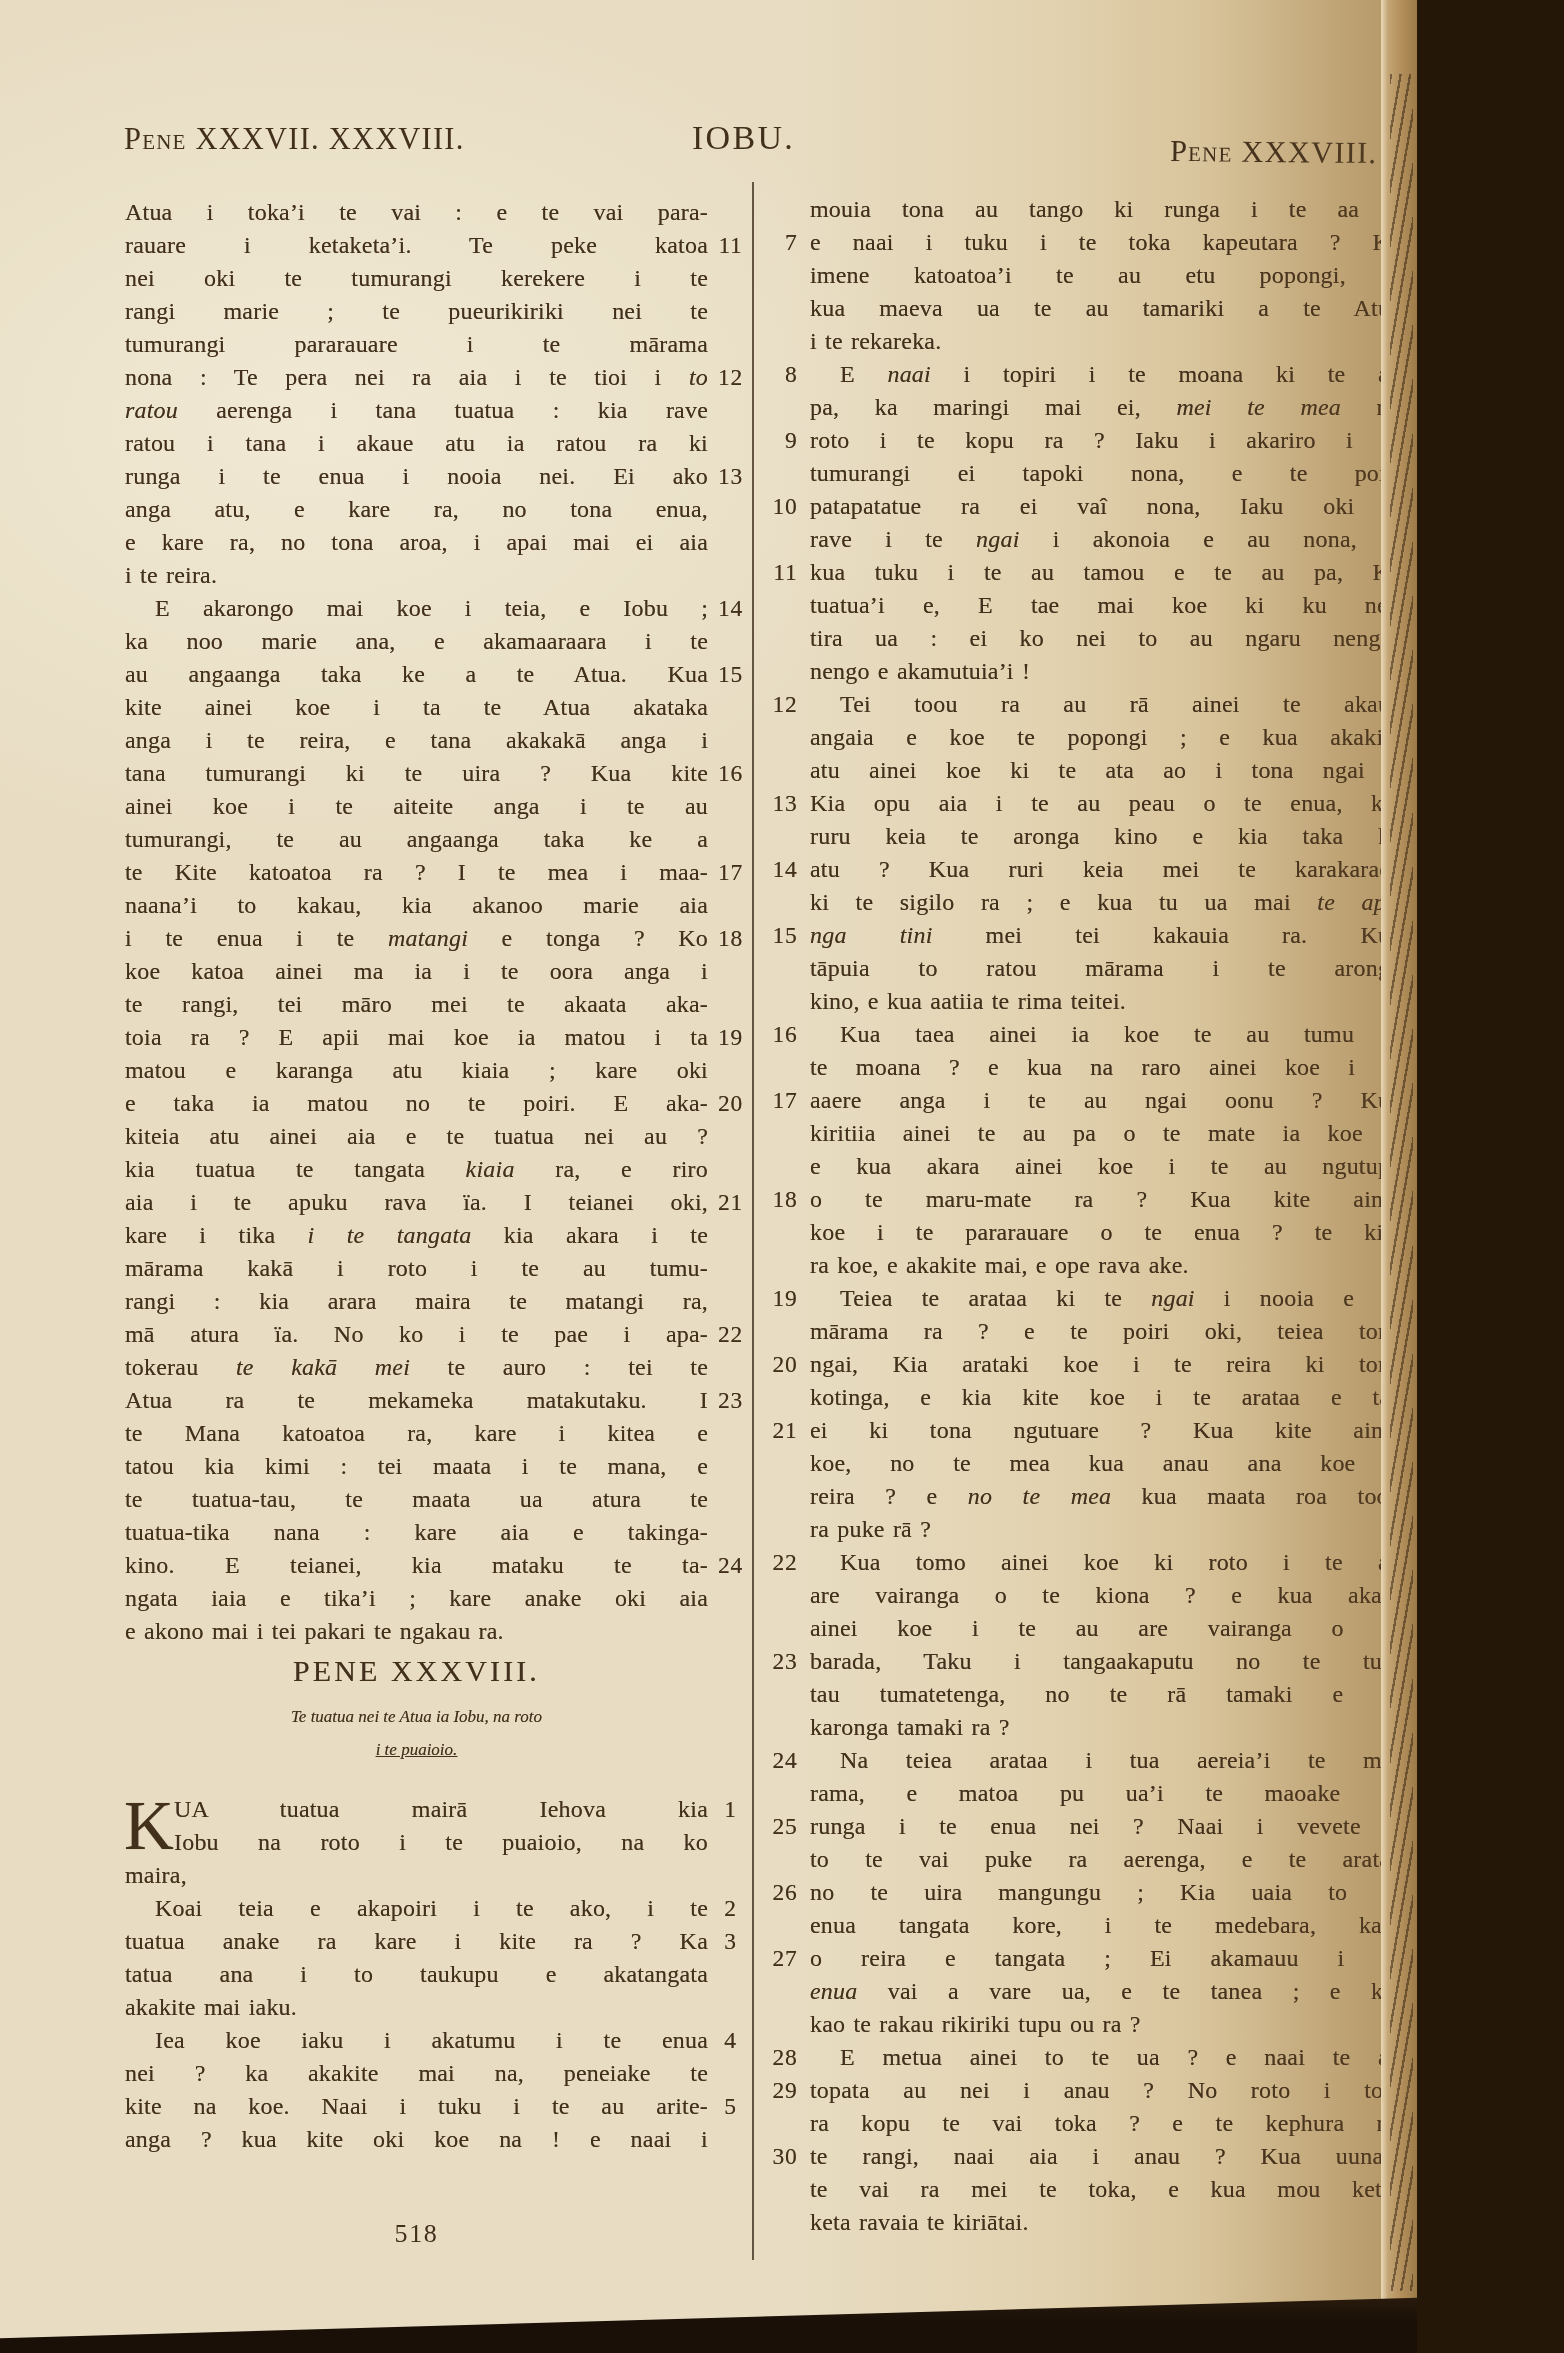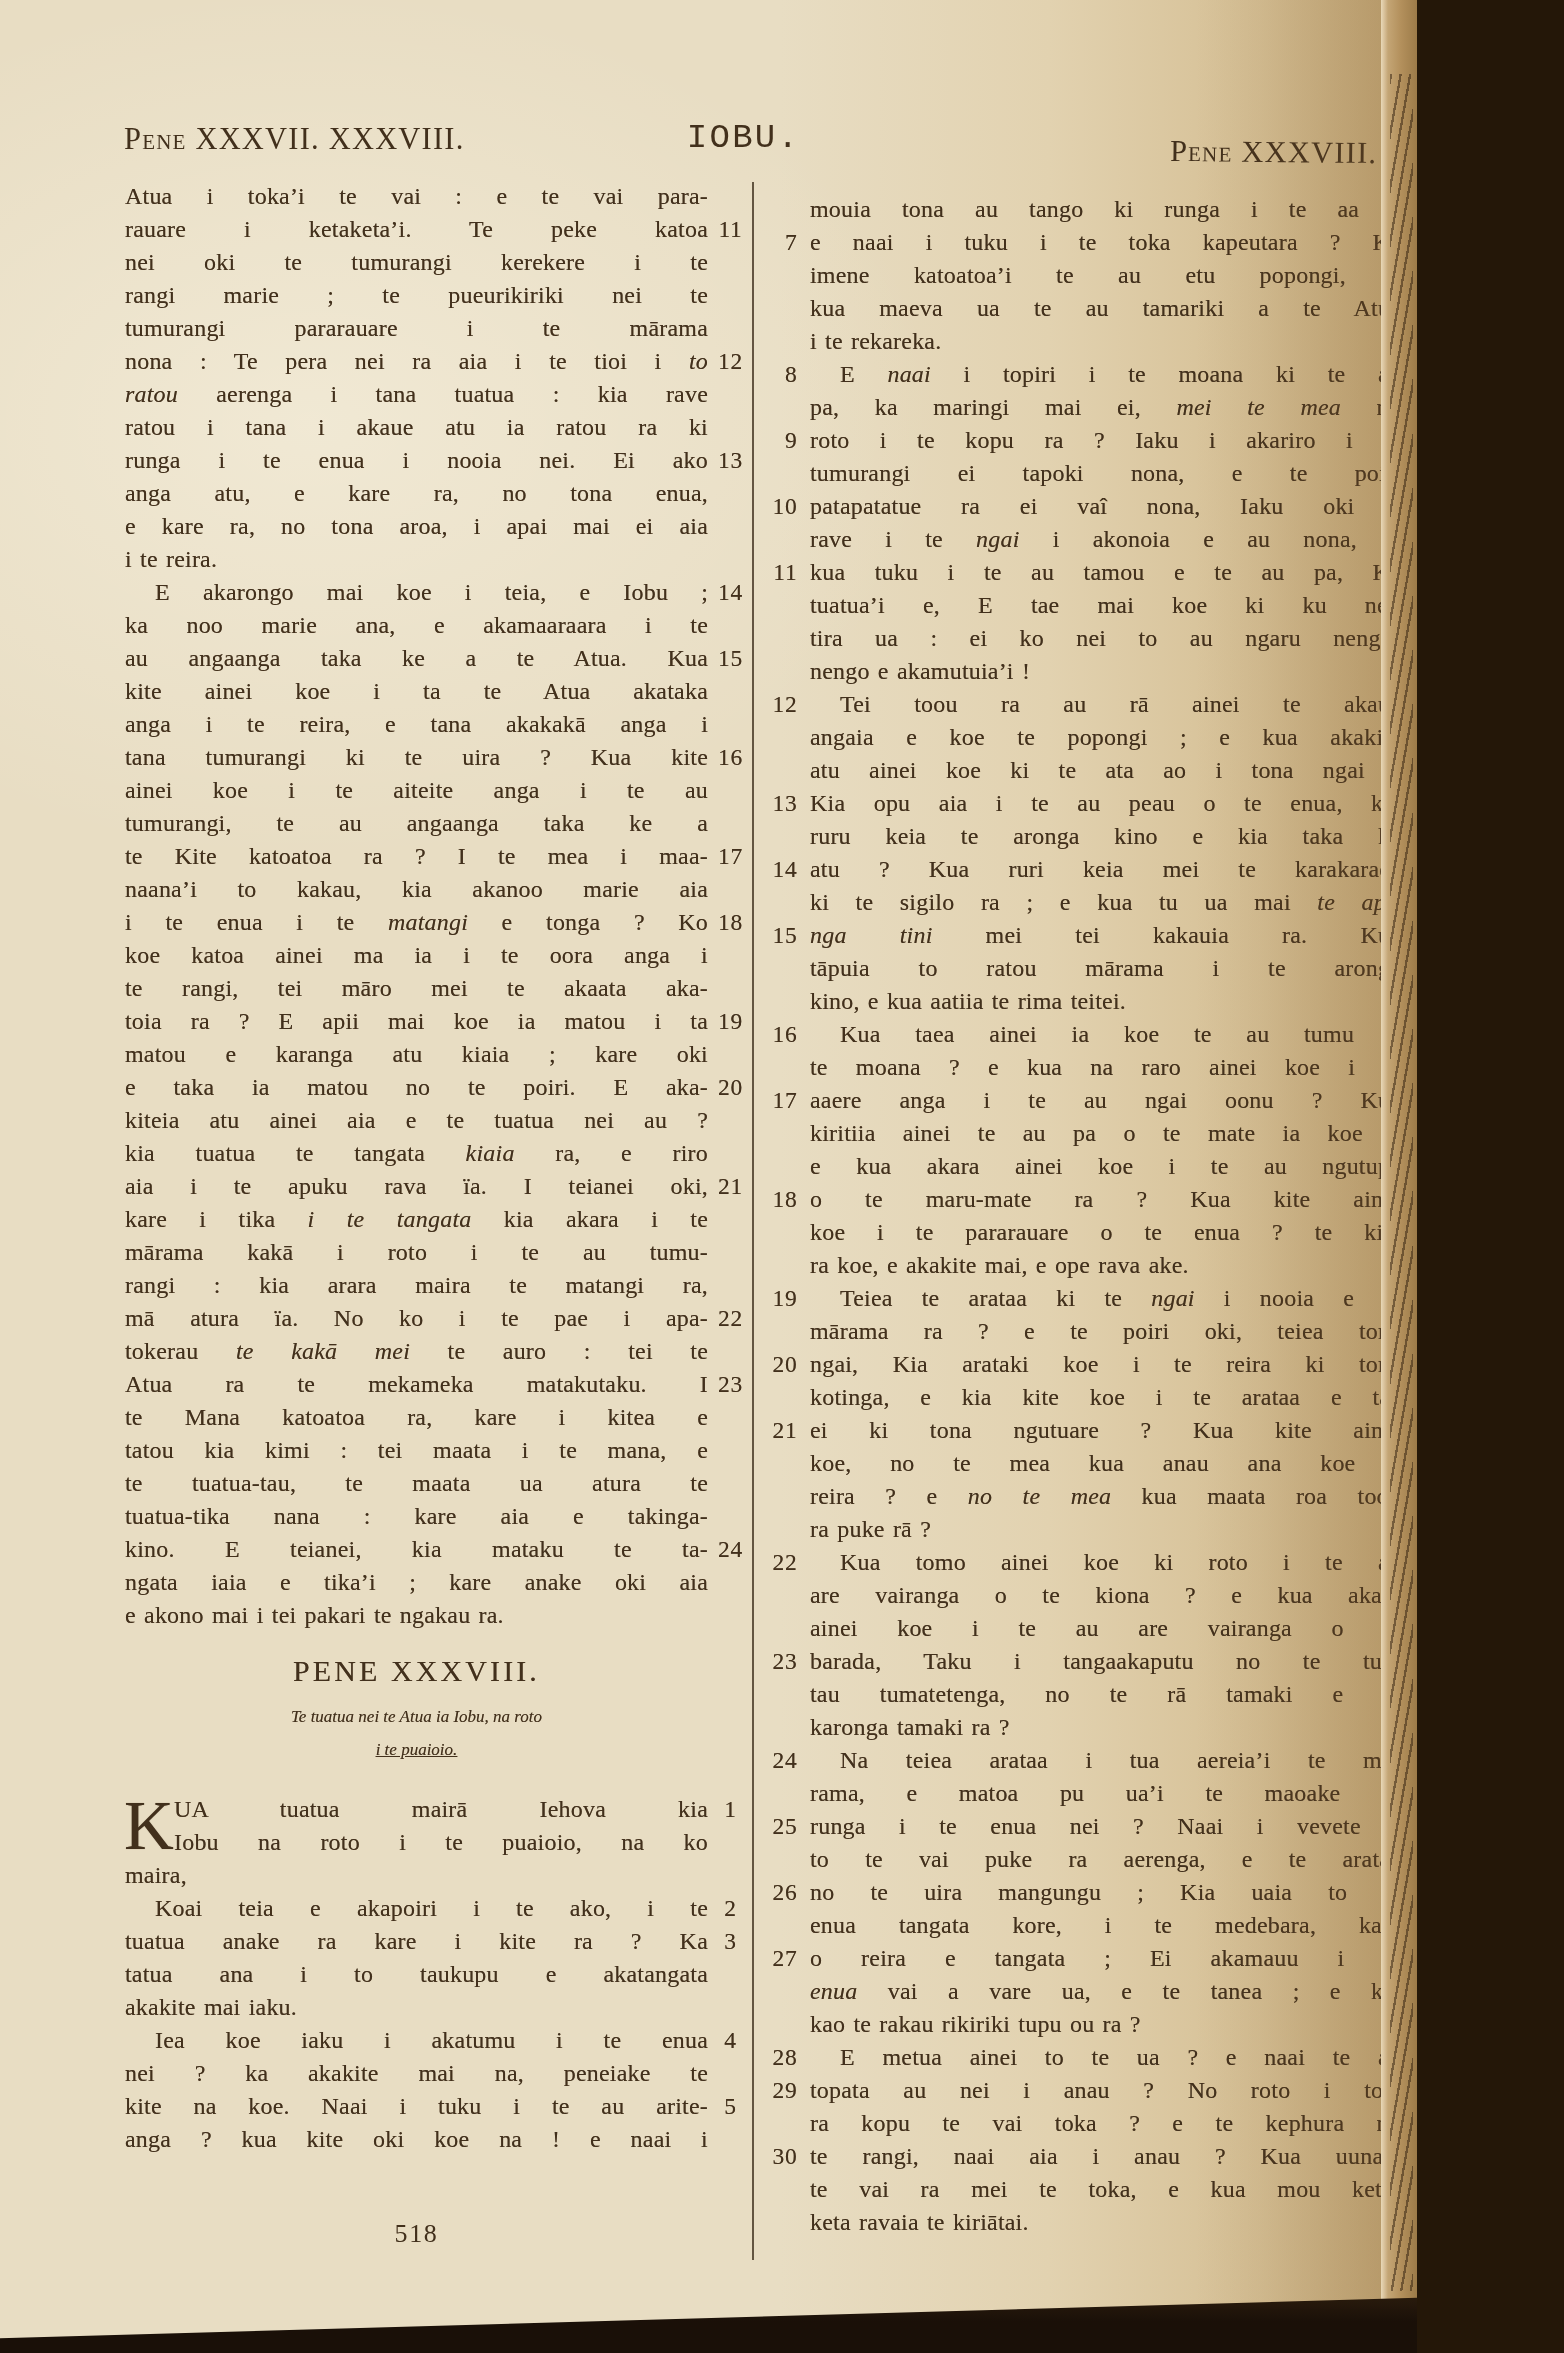--- a/index.html
+++ b/index.html
@@ -7,25 +7,25 @@
     position:relative;width:1417px;height:2354px;overflow:hidden;
     font-family:"Liberation Serif","DejaVu Serif",serif;
     color:var(--ink,#42301c);
     background:
       radial-gradient(1017px 704px at 22% 18%, rgba(255,252,240,.38), rgba(255,252,240,0) 62%),
       linear-gradient(to right,#e8ddc3 0%,#e8ddc3 55%,#e2d2b0 74%,#d5bf94 89%,#c2a673 100%);
   }
   .page *{box-sizing:border-box;}
   .hdr{position:absolute;white-space:nowrap;}
   .hdr-left{left:124px;top:122px;font-size:30.5px;font-variant:small-caps;letter-spacing:1.2px;}
-  .hdr-center{left:673px;top:119px;width:141px;text-align:center;font-size:34px;letter-spacing:2.3px;font-family:Liberation Mono, monospace;}
+  .hdr-center{left:673px;top:119px;width:141px;text-align:center;font-size:34px;letter-spacing:2.3px;}
   .hdr-right{left:1170px;top:135px;font-size:30.5px;font-variant:small-caps;letter-spacing:1.2px;transform:rotate(.6deg);}
   .divider{position:absolute;left:752px;top:182px;width:1.6px;height:2078px;background:rgba(62,46,28,.78);}
   .col{position:absolute;}
-  .col-left{left:125px;top:180px;width:583px;}
+  .col-left{left:125px;top:196px;width:583px;}
   .colb{top:1793px;}
   .col-right{left:810px;top:193px;width:591px;}
   .tline{
     position:relative;height:33px;line-height:33px;font-size:24px;
     text-align:justify;text-align-last:justify;-moz-text-align-last:justify;
     word-spacing:2px;letter-spacing:0.2px;
     text-shadow:0 0 0.5px rgba(62,42,20,.55);
   }
   .tline.endline{text-align-last:left;-moz-text-align-last:left;}
   .tline.indent{padding-left:30px;}

